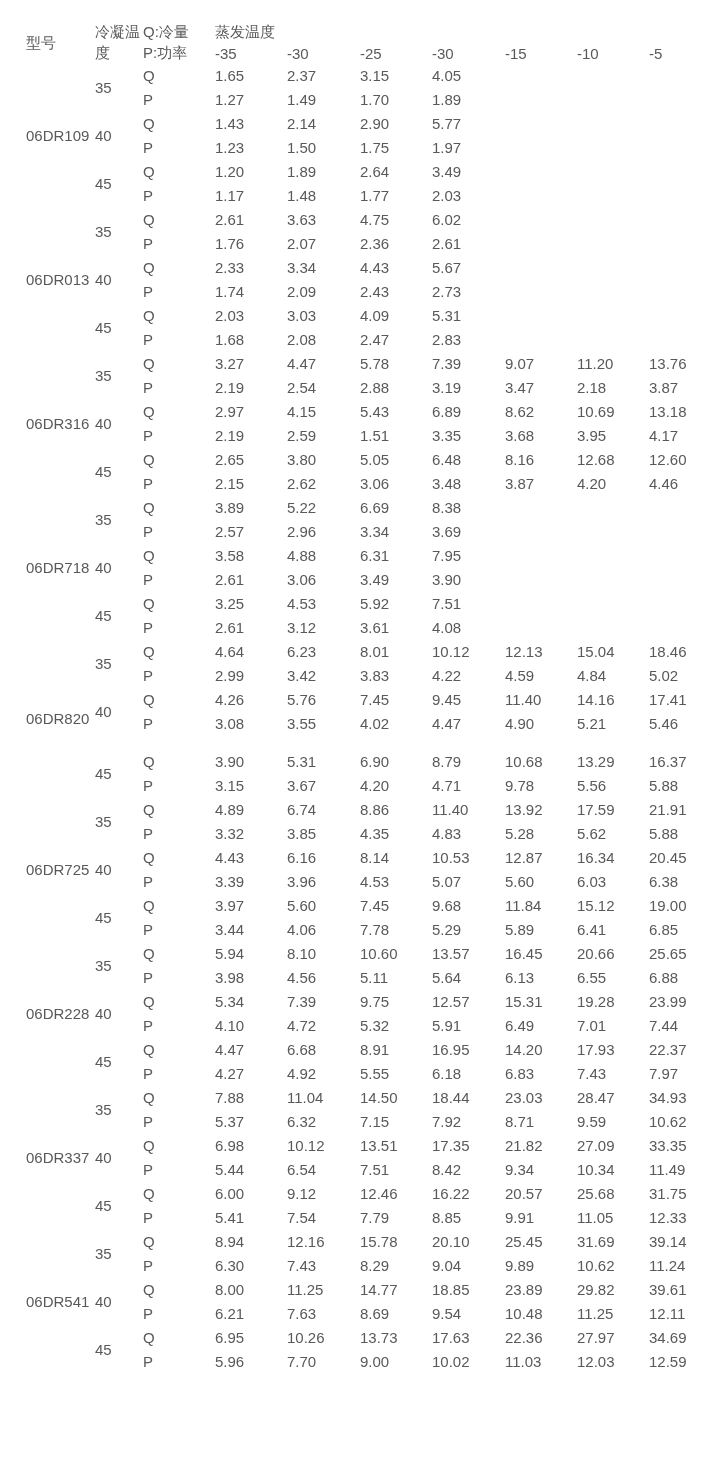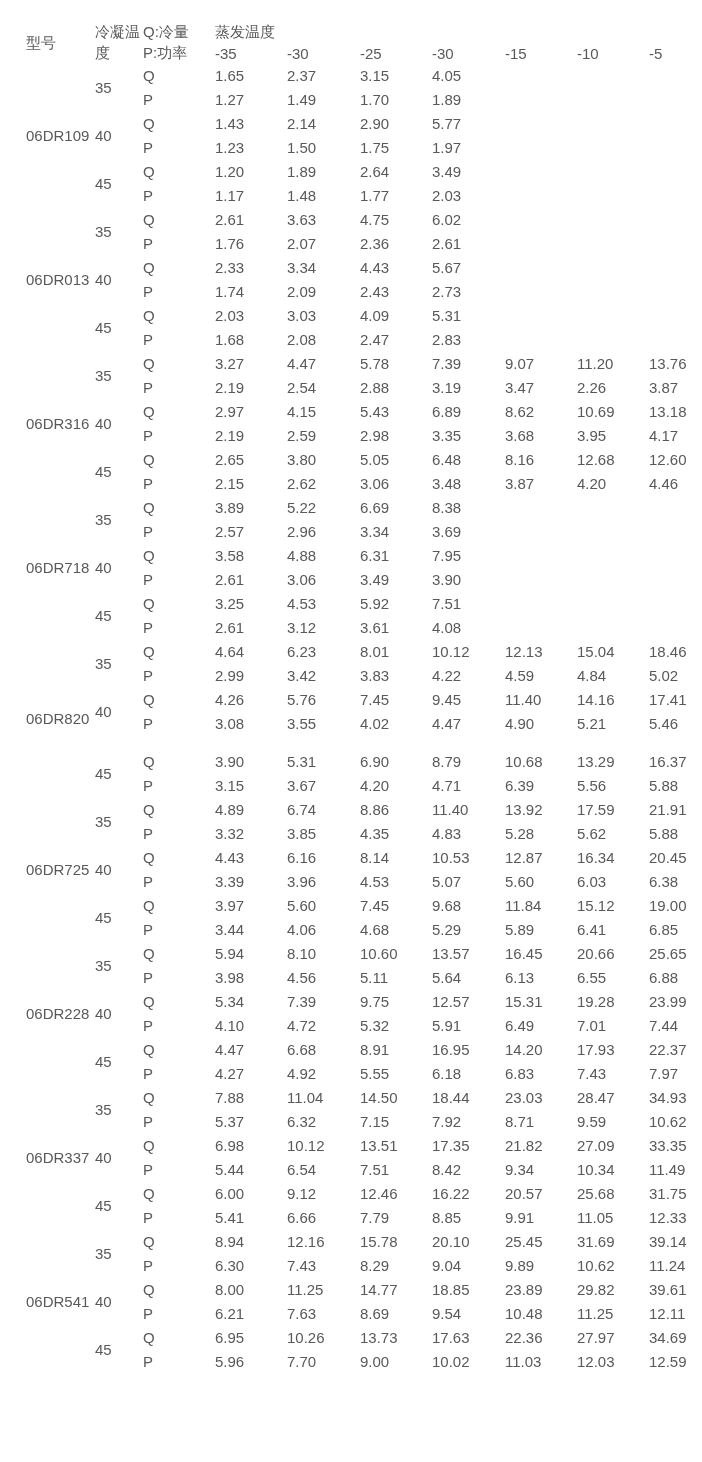--- a/index.html
+++ b/index.html
@@ -206,39 +206,39 @@
           <td>11.20</td>
           <td>13.76</td>
         </tr>
         <tr>
           <td class="qp-cell">P</td>
           <td>2.19</td>
           <td>2.54</td>
           <td>2.88</td>
           <td>3.19</td>
           <td>3.47</td>
-          <td>2.26</td>
+          <td>2.18</td>
           <td>3.87</td>
         </tr>
         <tr>
           <td class="cond-cell" rowspan="2">40</td>
           <td class="qp-cell">Q</td>
           <td>2.97</td>
           <td>4.15</td>
           <td>5.43</td>
           <td>6.89</td>
           <td>8.62</td>
           <td>10.69</td>
           <td>13.18</td>
         </tr>
         <tr>
           <td class="qp-cell">P</td>
           <td>2.19</td>
           <td>2.59</td>
-          <td>2.98</td>
+          <td>1.51</td>
           <td>3.35</td>
           <td>3.68</td>
           <td>3.95</td>
           <td>4.17</td>
         </tr>
         <tr>
           <td class="cond-cell" rowspan="2">45</td>
           <td class="qp-cell">Q</td>
           <td>2.65</td>
           <td>3.80</td>
@@ -378,21 +378,21 @@
           <td>10.68</td>
           <td>13.29</td>
           <td>16.37</td>
         </tr>
         <tr>
           <td class="qp-cell">P</td>
           <td>3.15</td>
           <td>3.67</td>
           <td>4.20</td>
           <td>4.71</td>
-          <td>6.39</td>
+          <td>9.78</td>
           <td>5.56</td>
           <td>5.88</td>
         </tr>
         <tr>
           <td class="model-cell" rowspan="6">06DR725</td>
           <td class="cond-cell" rowspan="2">35</td>
           <td class="qp-cell">Q</td>
           <td>4.89</td>
           <td>6.74</td>
           <td>8.86</td>
@@ -440,21 +440,21 @@
           <td>7.45</td>
           <td>9.68</td>
           <td>11.84</td>
           <td>15.12</td>
           <td>19.00</td>
         </tr>
         <tr>
           <td class="qp-cell">P</td>
           <td>3.44</td>
           <td>4.06</td>
-          <td>4.68</td>
+          <td>7.78</td>
           <td>5.29</td>
           <td>5.89</td>
           <td>6.41</td>
           <td>6.85</td>
         </tr>
         <tr>
           <td class="model-cell" rowspan="6">06DR228</td>
           <td class="cond-cell" rowspan="2">35</td>
           <td class="qp-cell">Q</td>
           <td>5.94</td>
@@ -567,21 +567,21 @@
           <td>9.12</td>
           <td>12.46</td>
           <td>16.22</td>
           <td>20.57</td>
           <td>25.68</td>
           <td>31.75</td>
         </tr>
         <tr>
           <td class="qp-cell">P</td>
           <td>5.41</td>
-          <td>6.66</td>
+          <td>7.54</td>
           <td>7.79</td>
           <td>8.85</td>
           <td>9.91</td>
           <td>11.05</td>
           <td>12.33</td>
         </tr>
         <tr>
           <td class="model-cell" rowspan="6">06DR541</td>
           <td class="cond-cell" rowspan="2">35</td>
           <td class="qp-cell">Q</td>

